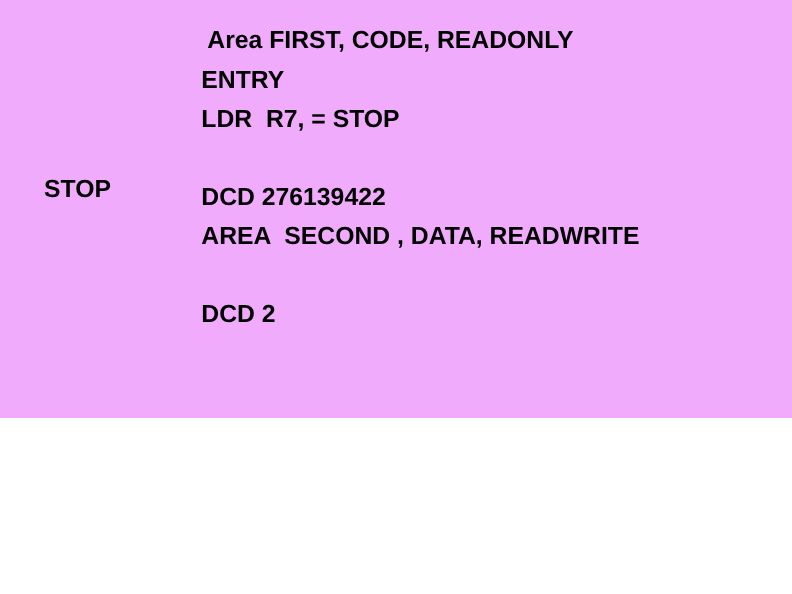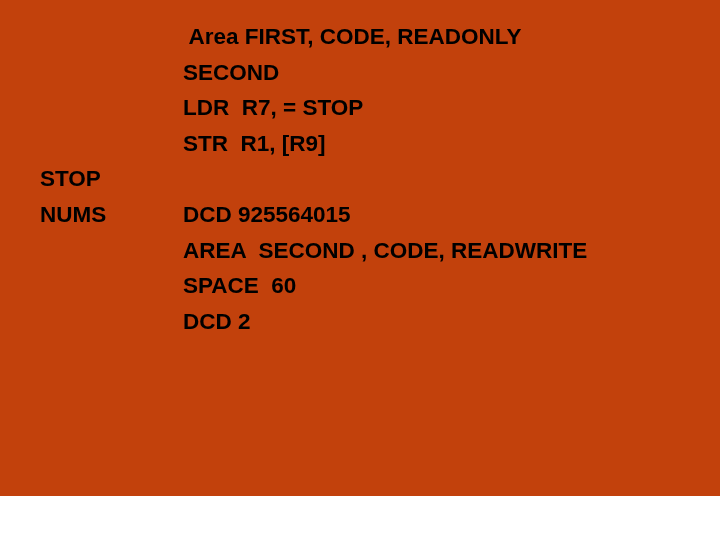--- a/index.html
+++ b/index.html
@@ -3,22 +3,22 @@
 <meta charset="utf-8">
 <style>
   html, body {
     margin: 0;
     padding: 0;
     background: #ffffff;
   }
   .slide {
     position: relative;
     width: 720px;
-    height: 496px;
-    background: #c2410c;
+    height: 380px;
+    background: #f0abfc;
     overflow: hidden;
     font-family: "Liberation Sans", sans-serif;
     font-weight: 700;
     color: #000000;
     text-align: right;
   }
   .listing {
     position: absolute;
     top: 19px;
     left: 0;
@@ -29,57 +29,51 @@
     height: 35.6px;
   }
   .lbl, .code {
     position: absolute;
     top: 0;
     font-size: 22.5px;
     line-height: 35.6px;
     white-space: pre;
     color: #000000;
   }
-  .lbl  { left: 40px; }
+  .lbl  { left: 40px; margin-top: 28px; }
   .code { left: 183px; }
 </style>
 </head>
 <body>
 
 <div class="slide">
   <div class="listing">
 
     <div class="code-row">
       <span class="lbl"></span>
       <span class="code"> Area FIRST, CODE, READONLY</span>
     </div>
     <div class="code-row">
       <span class="lbl"></span>
-      <span class="code">SECOND</span>
+      <span class="code">ENTRY</span>
     </div>
     <div class="code-row">
       <span class="lbl"></span>
       <span class="code">LDR  R7, = STOP</span>
     </div>
     <div class="code-row">
-      <span class="lbl"></span>
-      <span class="code">STR  R1, [R9]</span>
-    </div>
-    <div class="code-row">
       <span class="lbl">STOP</span>
     </div>
     <div class="code-row">
-      <span class="lbl">NUMS</span>
-      <span class="code">DCD 925564015</span>
+      <span class="code">DCD 276139422</span>
     </div>
     <div class="code-row">
       <span class="lbl"></span>
-      <span class="code">AREA  SECOND , CODE, READWRITE</span>
+      <span class="code">AREA  SECOND , DATA, READWRITE</span>
     </div>
     <div class="code-row">
-      <span class="code">SPACE  60</span>
     </div>
     <div class="code-row">
       <span class="code">DCD 2</span>
     </div>
 
   </div>
 </div>
 
 </body></html>

